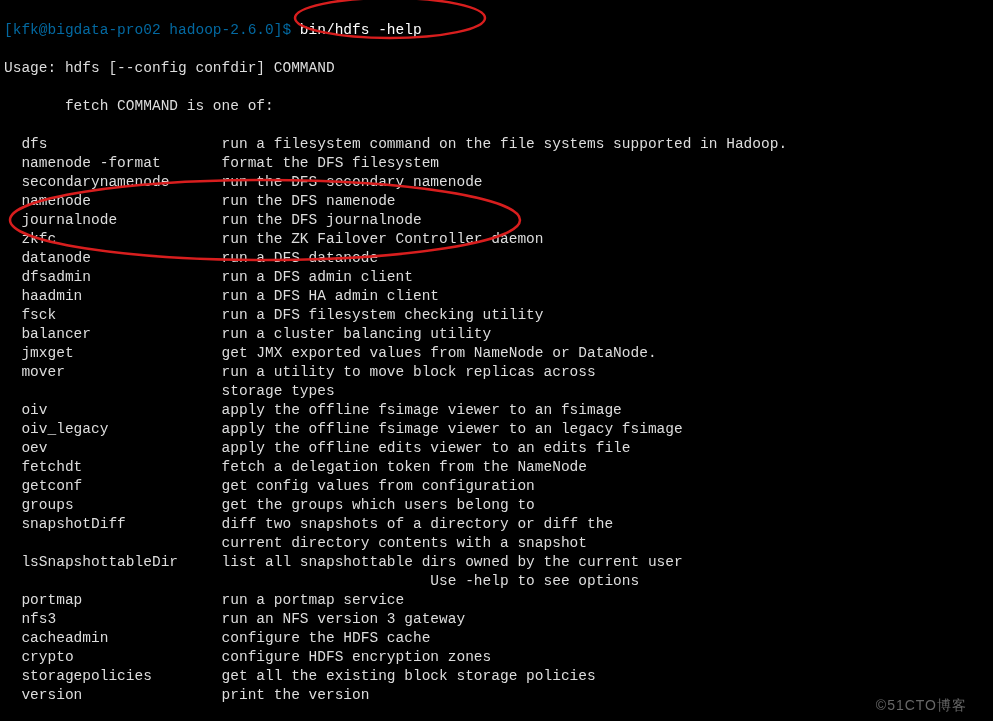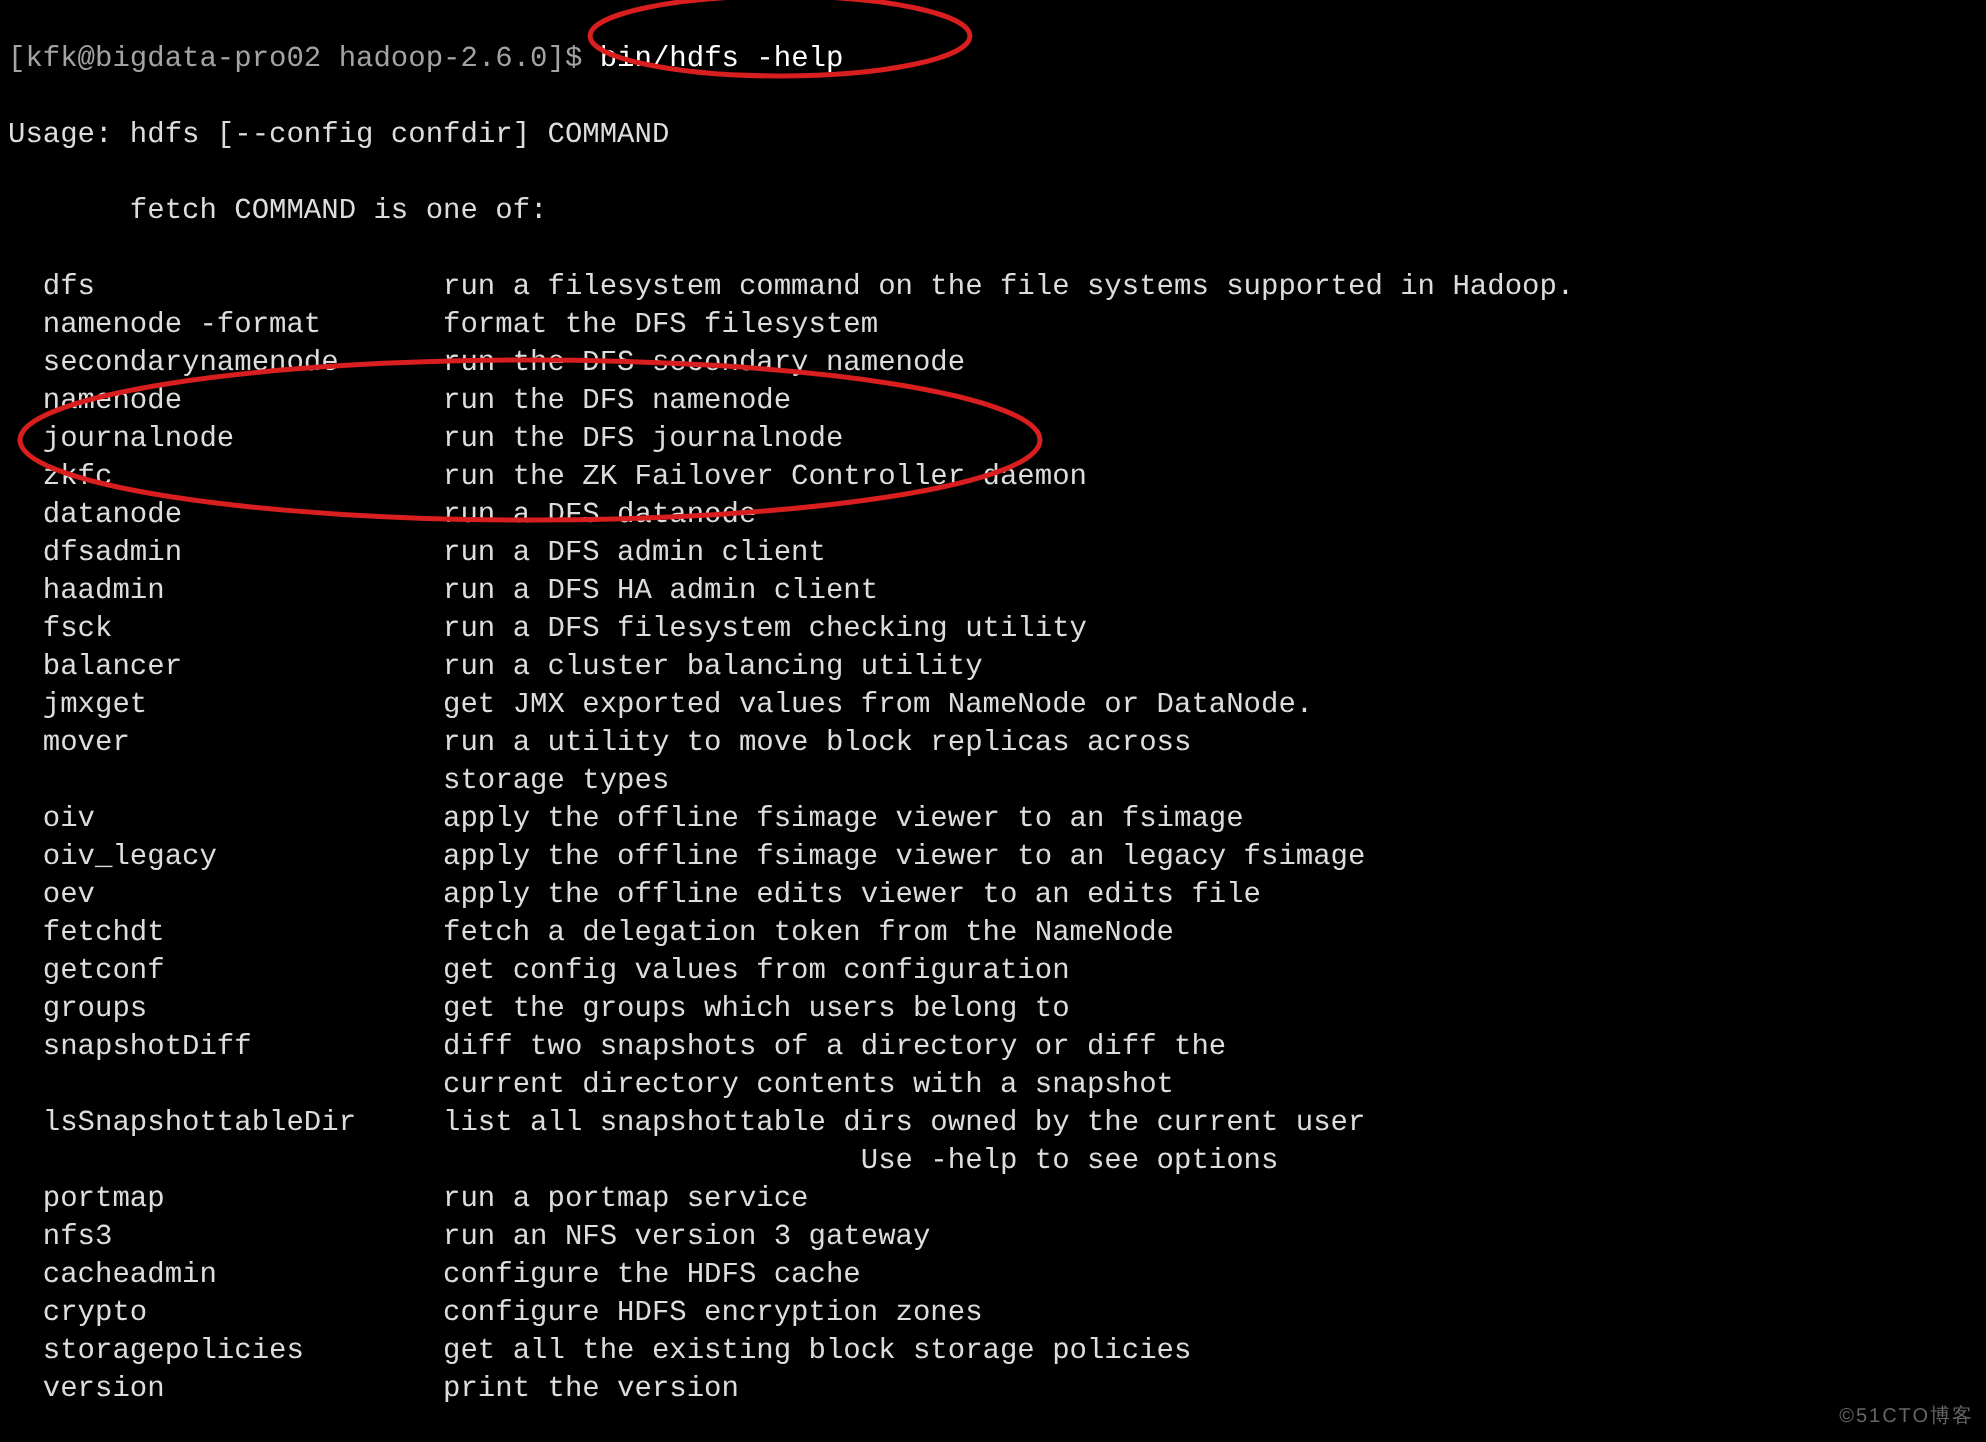--- a/index.html
+++ b/index.html
@@ -1,21 +1,21 @@
 <!DOCTYPE html>
 <html><head>
 <meta charset="utf-8">
 <style>
   html,body{margin:0;padding:0;background:#000;width:993px;height:721px;overflow:hidden}
   .term{font-family:"Consolas","Courier New",monospace;font-size:14.5px;line-height:19px;color:#ddd;white-space:pre;position:relative;padding:2px 0 0 4px}
   .row{display:block}
   .cmd{display:inline-block;width:25ch} 
-  .prompt{color:#a3a3a3}
+  .prompt{color:#0369a1}
   .input{color:#fff}
-  .watermark{position:absolute;right:6px;bottom:6px;color:#666;font-family:sans-serif;font-size:10px;letter-spacing:1px}
+  .watermark{position:absolute;right:26px;bottom:6px;color:#666;font-family:sans-serif;font-size:14px;letter-spacing:1px}
   svg.anno{position:absolute;top:0;left:0;pointer-events:none}
 </style>
 </head>
 <body>
 
 <div class="term">
 <span class="row"><span class="prompt">[kfk@bigdata-pro02 hadoop-2.6.0]$ </span><span class="input">bin/hdfs -help</span></span>
 <span class="row">Usage: hdfs [--config confdir] COMMAND</span>
 <span class="row">       fetch COMMAND is one of:</span>
 <span id="cmds"><span class="row"><span class="cmd">  dfs</span><span>run a filesystem command on the file systems supported in Hadoop.</span></span><span class="row"><span class="cmd">  namenode -format</span><span>format the DFS filesystem</span></span><span class="row"><span class="cmd">  secondarynamenode</span><span>run the DFS secondary namenode</span></span><span class="row"><span class="cmd">  namenode</span><span>run the DFS namenode</span></span><span class="row"><span class="cmd">  journalnode</span><span>run the DFS journalnode</span></span><span class="row"><span class="cmd">  zkfc</span><span>run the ZK Failover Controller daemon</span></span><span class="row"><span class="cmd">  datanode</span><span>run a DFS datanode</span></span><span class="row"><span class="cmd">  dfsadmin</span><span>run a DFS admin client</span></span><span class="row"><span class="cmd">  haadmin</span><span>run a DFS HA admin client</span></span><span class="row"><span class="cmd">  fsck</span><span>run a DFS filesystem checking utility</span></span><span class="row"><span class="cmd">  balancer</span><span>run a cluster balancing utility</span></span><span class="row"><span class="cmd">  jmxget</span><span>get JMX exported values from NameNode or DataNode.</span></span><span class="row"><span class="cmd">  mover</span><span>run a utility to move block replicas across</span></span><span class="row"><span class="cmd">  </span><span>storage types</span></span><span class="row"><span class="cmd">  oiv</span><span>apply the offline fsimage viewer to an fsimage</span></span><span class="row"><span class="cmd">  oiv_legacy</span><span>apply the offline fsimage viewer to an legacy fsimage</span></span><span class="row"><span class="cmd">  oev</span><span>apply the offline edits viewer to an edits file</span></span><span class="row"><span class="cmd">  fetchdt</span><span>fetch a delegation token from the NameNode</span></span><span class="row"><span class="cmd">  getconf</span><span>get config values from configuration</span></span><span class="row"><span class="cmd">  groups</span><span>get the groups which users belong to</span></span><span class="row"><span class="cmd">  snapshotDiff</span><span>diff two snapshots of a directory or diff the</span></span><span class="row"><span class="cmd">  </span><span>current directory contents with a snapshot</span></span><span class="row"><span class="cmd">  lsSnapshottableDir</span><span>list all snapshottable dirs owned by the current user</span></span><span class="row"><span class="cmd">  </span><span>                        Use -help to see options</span></span><span class="row"><span class="cmd">  portmap</span><span>run a portmap service</span></span><span class="row"><span class="cmd">  nfs3</span><span>run an NFS version 3 gateway</span></span><span class="row"><span class="cmd">  cacheadmin</span><span>configure the HDFS cache</span></span><span class="row"><span class="cmd">  crypto</span><span>configure HDFS encryption zones</span></span><span class="row"><span class="cmd">  storagepolicies</span><span>get all the existing block storage policies</span></span><span class="row"><span class="cmd">  version</span><span>print the version</span></span></span>

